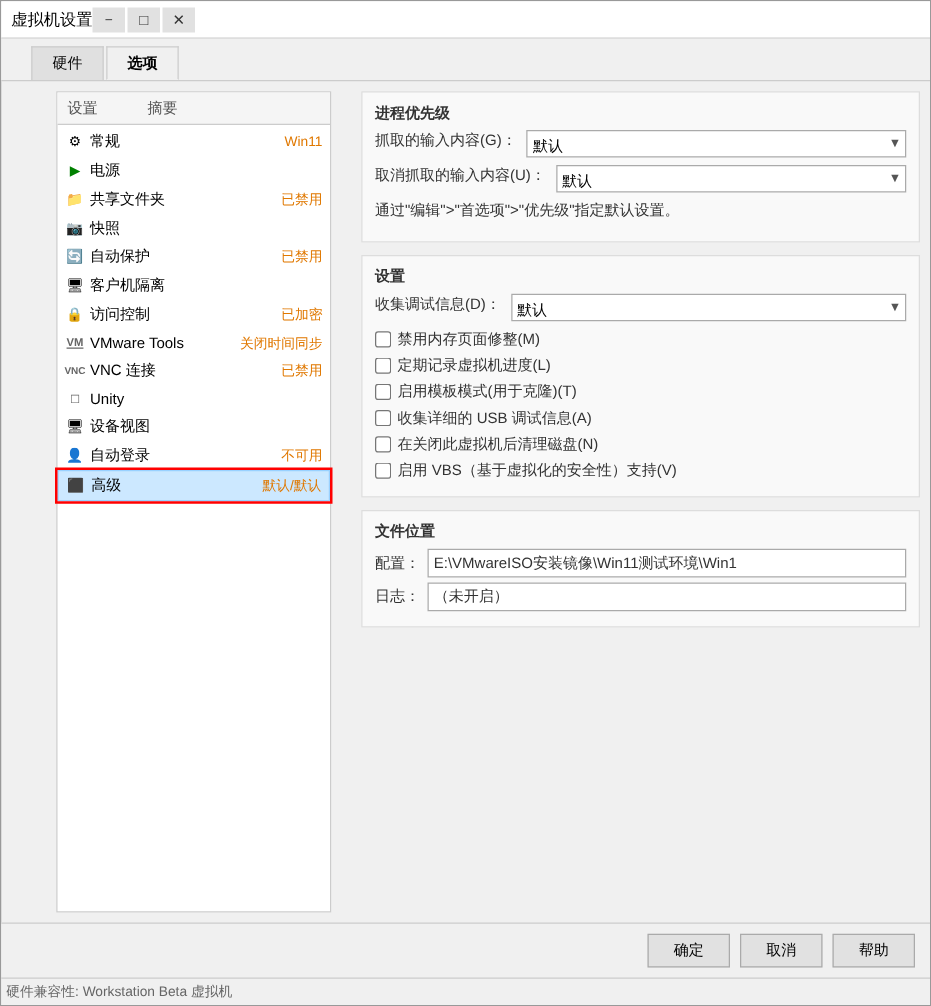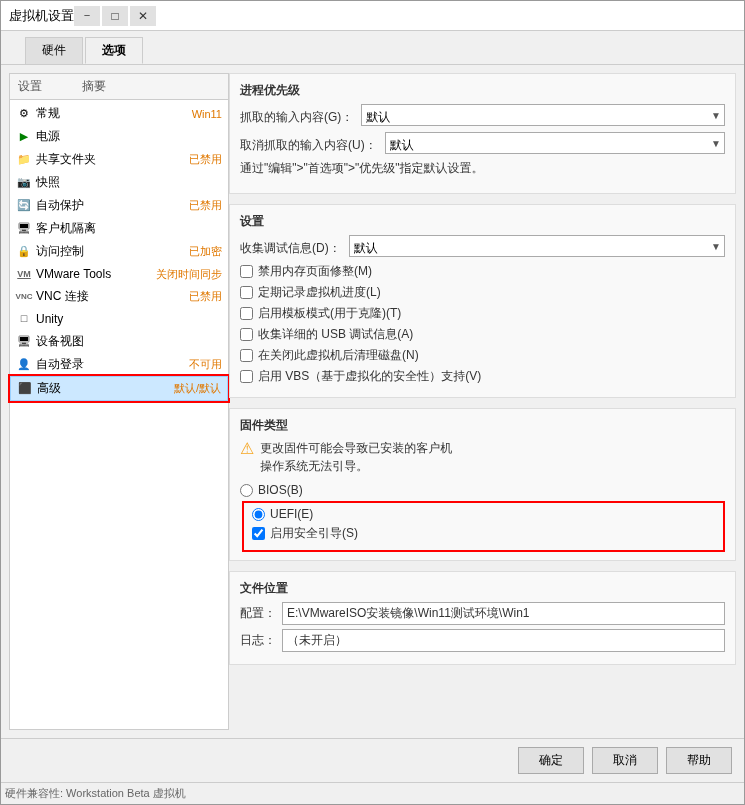--- a/index.html
+++ b/index.html
@@ -68,21 +68,22 @@
     .tab.active {
       background: #f0f0f0;
       border-bottom: 1px solid #f0f0f0;
       font-weight: bold;
     }
 
     .content {
       display: flex;
       flex: 1;
       padding: 8px;
-      gap: 0;
+      gap: 24px;
+      margin-left: 36px;
     }
 
     
     .left-panel {
       width: 220px;
       border: 1px solid #ccc;
       background: #fff;
       flex-shrink: 0;
     }
     .left-panel-header {
@@ -134,21 +135,21 @@
     
     .right-panel {
       flex: 1;
       display: flex;
       flex-direction: column;
       gap: 10px;
     }
 
     .form-row {
       display: flex;
-      align-items: flex-end;
+      align-items: flex-start;
       margin-bottom: 6px;
       gap: 8px;
     }
     .form-label {
       font-size: 12px;
       color: #333;
       white-space: nowrap;
     }
     .select-wrapper {
       flex: 1;
@@ -466,43 +467,20 @@
         <div class="checkbox-row">
           <input type="checkbox" id="cb4" style="">
           <label class="checkbox-label" for="cb4">在关闭此虚拟机后清理磁盘(N)</label>
         </div>
         <div class="checkbox-row">
           <input type="checkbox" id="cb5" style="">
           <label class="checkbox-label" for="cb5">启用 VBS（基于虚拟化的安全性）支持(V)</label>
         </div>
       </div>
 
-      <div class="firmware-section">
-        <div class="subsection-title">固件类型</div>
-        <div class="firmware-warning">
-          <span class="warn-icon">⚠</span>
-          <span class="warn-text">更改固件可能会导致已安装的客户机<br>操作系统无法引导。</span>
-        </div>
-        <div class="radio-group">
-          <div class="radio-row">
-            <input type="radio" name="firmware" id="bios" style="">
-            <label class="radio-label" for="bios">BIOS(B)</label>
-          </div>
-          <div class="uefi-box">
-            <div class="radio-row">
-              <input type="radio" name="firmware" id="uefi" checked="" style="">
-              <label class="radio-label" for="uefi">UEFI(E)</label>
-            </div>
-            <div class="checkbox-row">
-              <input type="checkbox" id="secureboot" checked="" style="">
-              <label class="checkbox-label" for="secureboot">启用安全引导(S)</label>
-            </div>
-          </div>
-        </div>
-      </div>
 
       <div class="file-section">
         <div class="subsection-title">文件位置</div>
         <div class="file-row">
           <span class="file-label">配置：</span>
           <span class="file-value">E:\VMwareISO安装镜像\Win11测试环境\Win1</span>
         </div>
         <div class="file-row">
           <span class="file-label">日志：</span>
           <span class="file-value">（未开启）</span>

